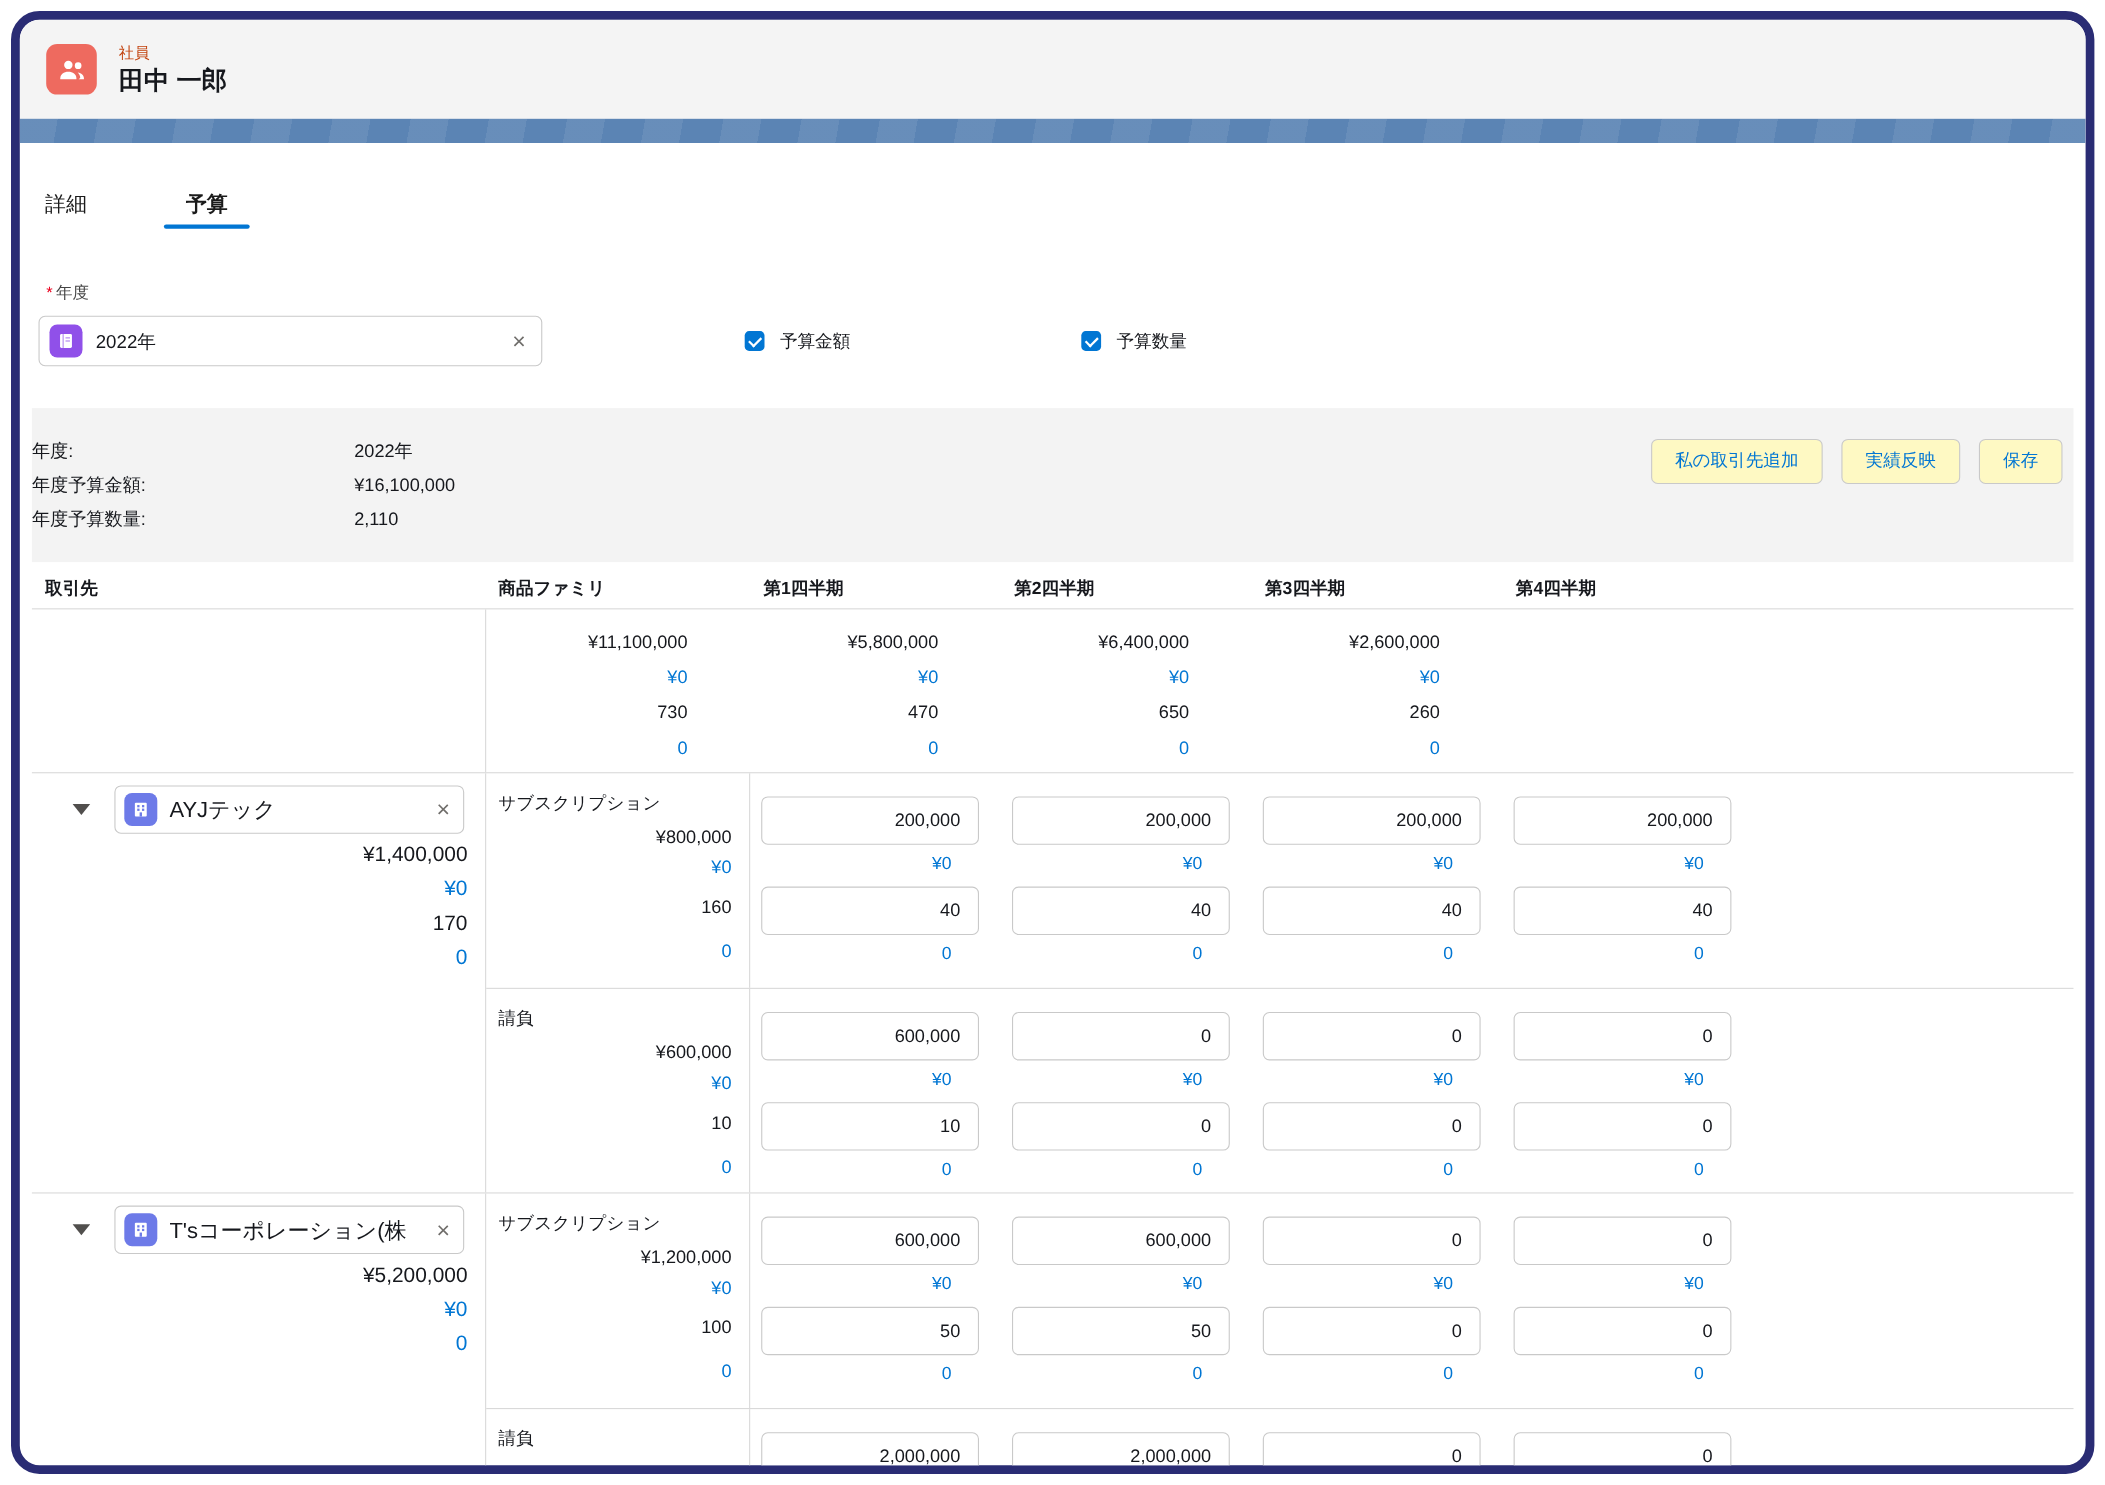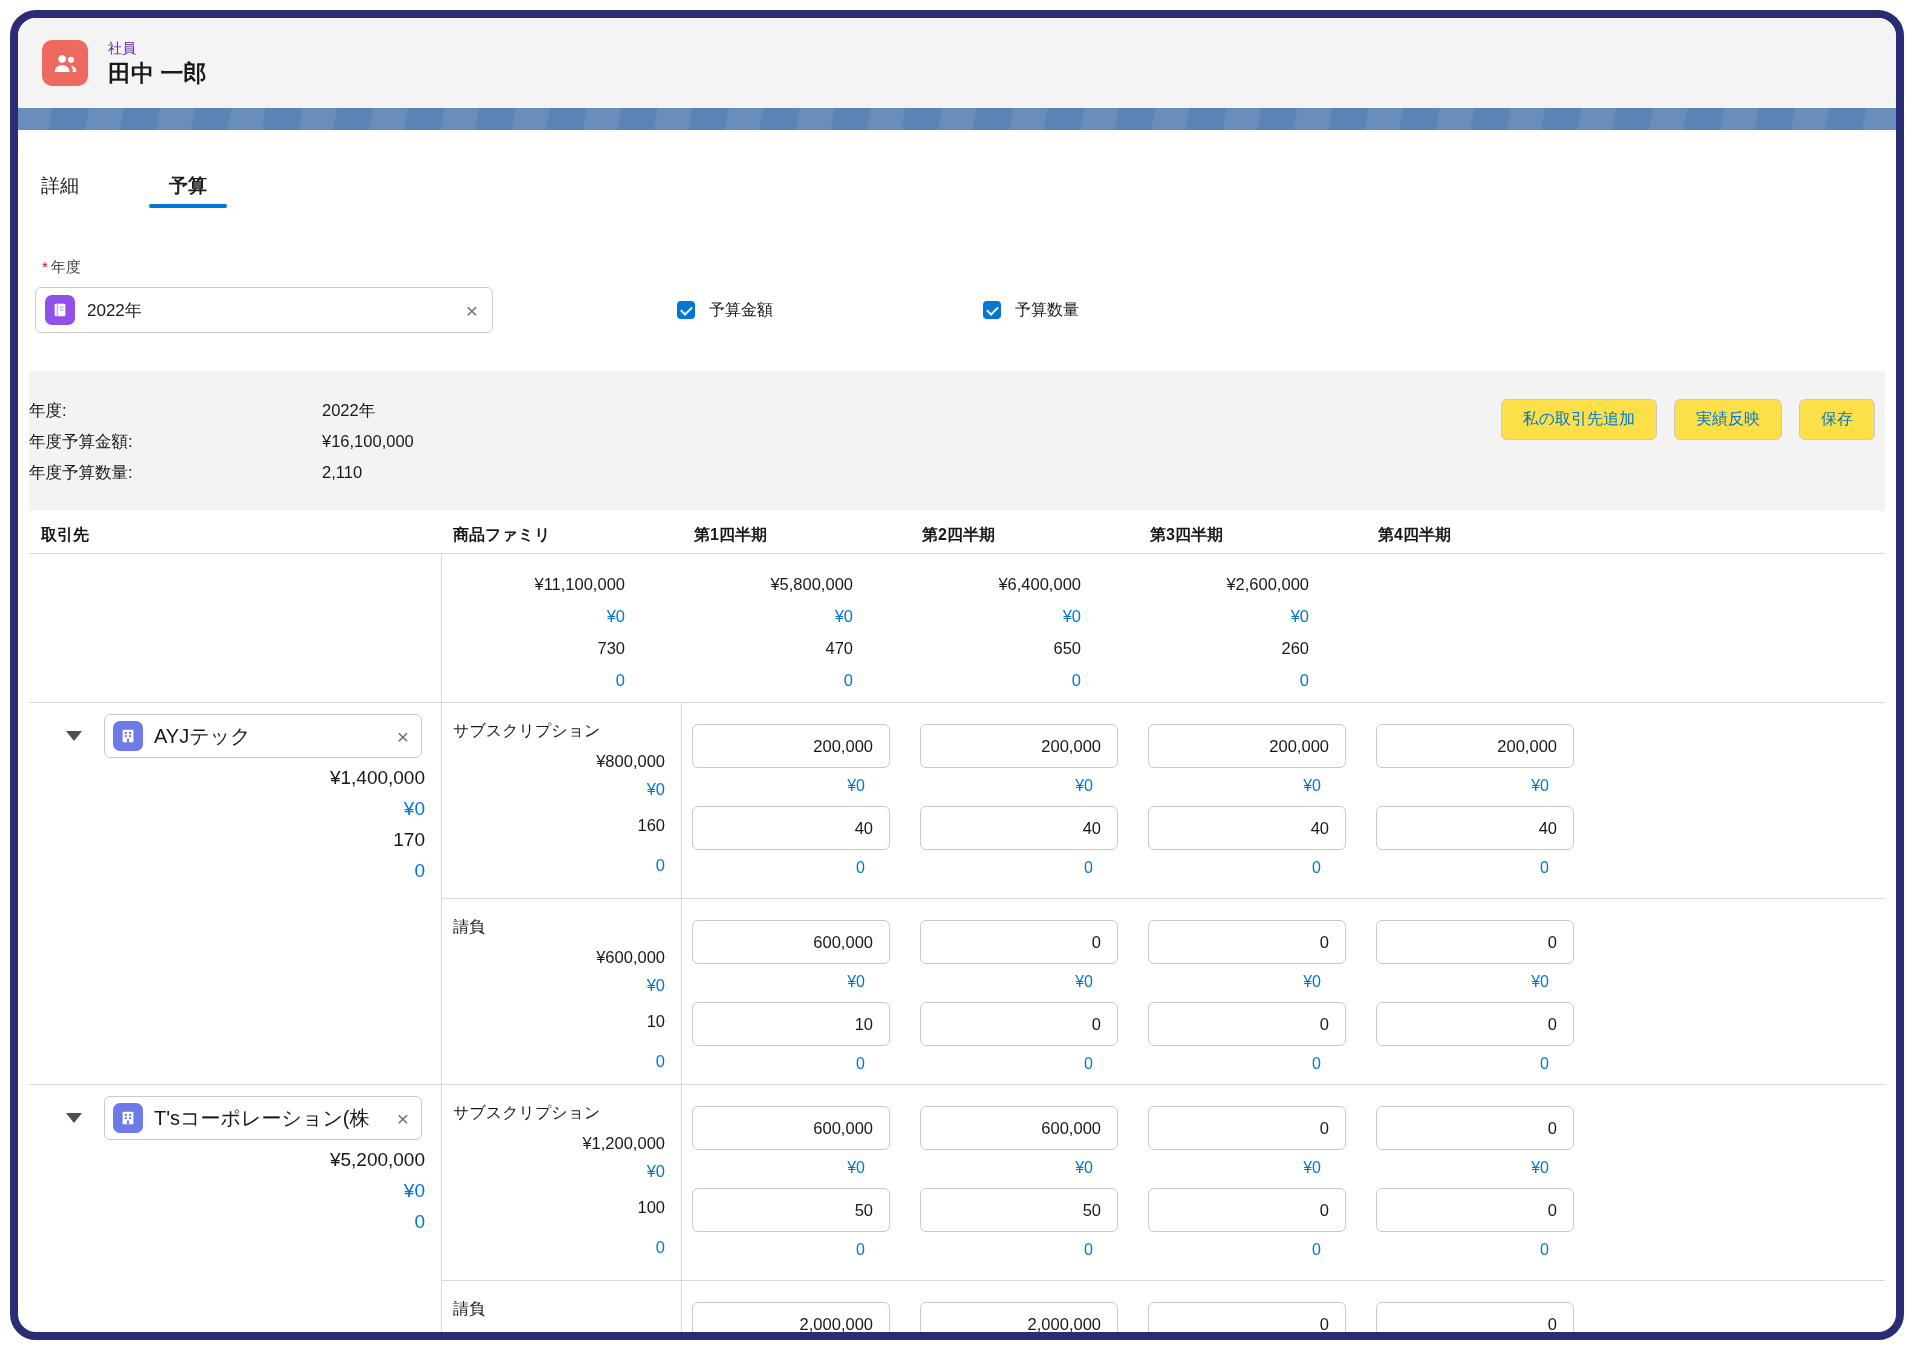--- a/index.html
+++ b/index.html
@@ -5,21 +5,21 @@
   * { margin:0; padding:0; box-sizing:border-box; }
   html,body { width:1914px; height:1350px; background:#ffffff;
     font-family:"Liberation Sans","DejaVu Sans",sans-serif; color:#16181d; }
   .card { position:absolute; left:10px; top:10px; width:1894px; height:1330px;
     border:8px solid var(--frame,#2a2c74); border-radius:26px; overflow:hidden; background:#fff; }
 
   
   .header { height:90px; background:#f4f4f4; display:flex; align-items:center; padding:0 24px; gap:20px; }
   .entity-icon { width:46px; height:46px; border-radius:10px; background:var(--employee,#ee6a5f);
     display:flex; align-items:center; justify-content:center; flex:none; }
-  .entity-label { font-size:14px; color:#4c1d95; line-height:18px; }
+  .entity-label { font-size:14px; color:#c2410c; line-height:18px; }
   .record-name { font-size:23px; font-weight:700; color:#16181d; line-height:28px; margin-top:2px; }
   .banner { height:22px; background:var(--banner,#5b84b4);
     background-image:repeating-linear-gradient(100deg, rgba(255,255,255,.08) 0 34px, rgba(255,255,255,0) 34px 70px); }
 
   
   .tabs { display:flex; gap:50px; padding-left:3px; margin-top:34px; }
   .tab { position:relative; height:44px; display:flex; align-items:center; padding:0 20px;
     font-size:19px; color:#1b1b1b; cursor:pointer; }
   .tab.active { font-weight:700; }
   .tab.active::after { content:""; position:absolute; left:0; right:0; bottom:0; height:4px;
@@ -42,21 +42,21 @@
   .cbbox::after { content:""; position:absolute; left:5.5px; top:2.5px; width:5px; height:9px;
     border:solid #fff; border-width:0 2.5px 2.5px 0; transform:rotate(45deg); }
   .cb-label { font-size:16px; }
 
   
   .summary { position:relative; margin:38px 11px 0; background:#f3f3f3; height:140px; padding-top:24px; }
   .sum-row { display:flex; line-height:31px; font-size:16.5px; }
   .sum-label { width:285px; }
   .sum-value { margin-left:8px; }
   .summary-buttons { position:absolute; top:28px; right:10px; display:flex; gap:17px; }
-  .btn { height:41px; padding:0 21px; border:1px solid #c9c9c9; border-radius:6px; background:#fde047;
+  .btn { height:41px; padding:0 21px; border:1px solid #c9c9c9; border-radius:6px; background:#fef9c3;
     color:var(--accent,#0176d3); font-size:16px; font-family:inherit; cursor:pointer; white-space:nowrap; }
 
   
   .table { margin:0 11px; }
   .thead { display:flex; height:43px; border-bottom:1px solid #d9d9d9; align-items:center;
     font-weight:700; font-size:16px; padding-top:6px; }
   .th-account { width:413px; padding-left:12px; }
   .th-family { width:240px; padding-left:11px; }
   .th-q { width:228px; padding-left:12px; }
   .c-fill { flex:1; }

